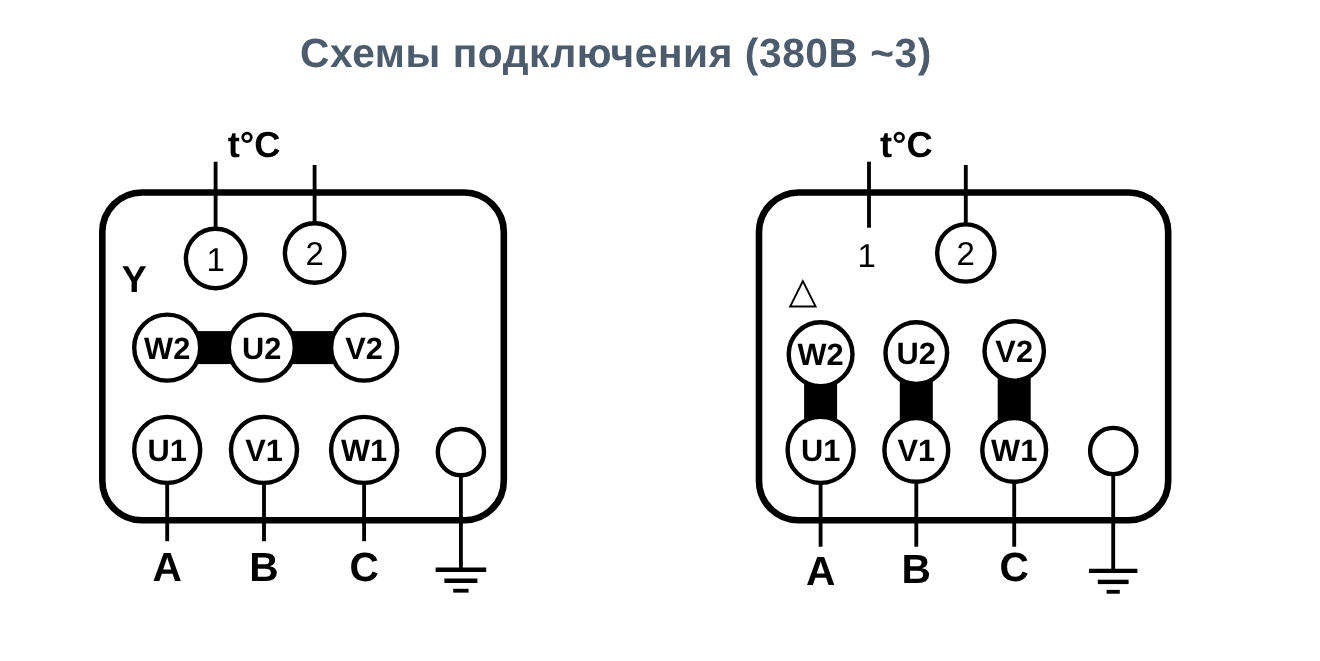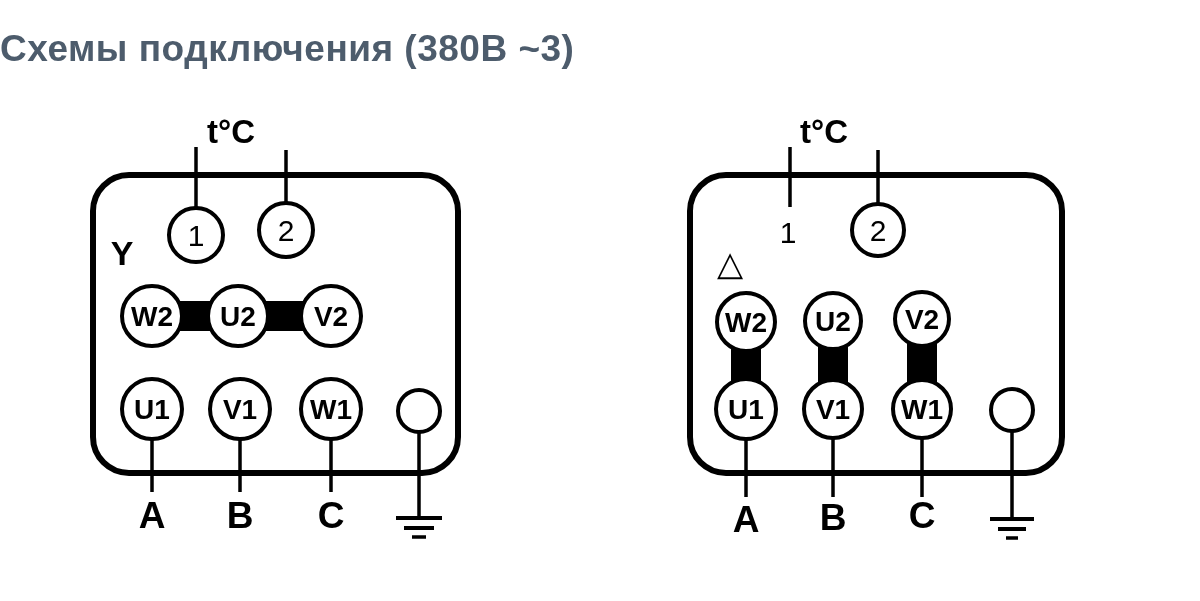--- a/index.html
+++ b/index.html
@@ -1,18 +1,18 @@
 <!DOCTYPE html>
 <html><head>
 <meta charset="utf-8">
 <style>
   html,body{margin:0;padding:0;background:#ffffff;}
   .page{position:relative;width:1200px;height:601px;background:#ffffff;overflow:hidden;
         font-family:"Liberation Sans",sans-serif;}
-  .title{position:absolute;top:28px;left:0;width:1120px;
+  .title{position:absolute;top:28px;left:0;width:1120px;text-align:center;
          font-size:37px;font-weight:bold;color:#4d5c6c;letter-spacing:0.5px;}
   svg.canvas{position:absolute;top:0;left:0;}
   .box{fill:none;stroke:#000;stroke-width:6;}
   .ln{stroke:#000;stroke-width:3.5;fill:none;}
   .ln-thick{stroke:#000;stroke-width:4;fill:none;}
   .circ{fill:#ffffff;stroke:#000;stroke-width:4;}
   .jumper{fill:#000;}
   text{fill:#000;font-family:"Liberation Sans",sans-serif;}
   .term{font-size:28px;font-weight:bold;text-anchor:middle;}
   .num{font-size:30px;font-weight:normal;text-anchor:middle;}

